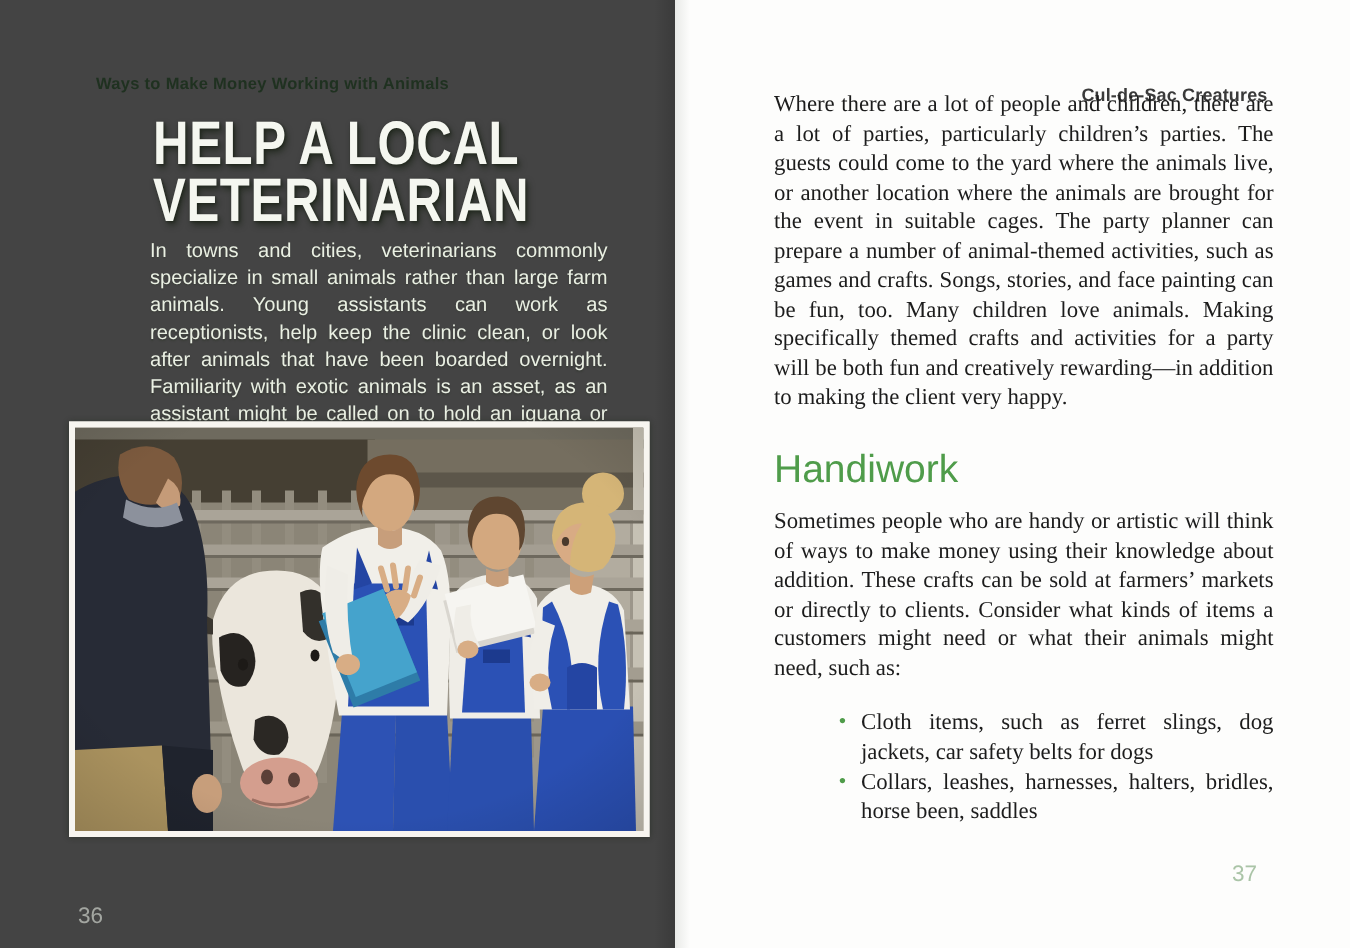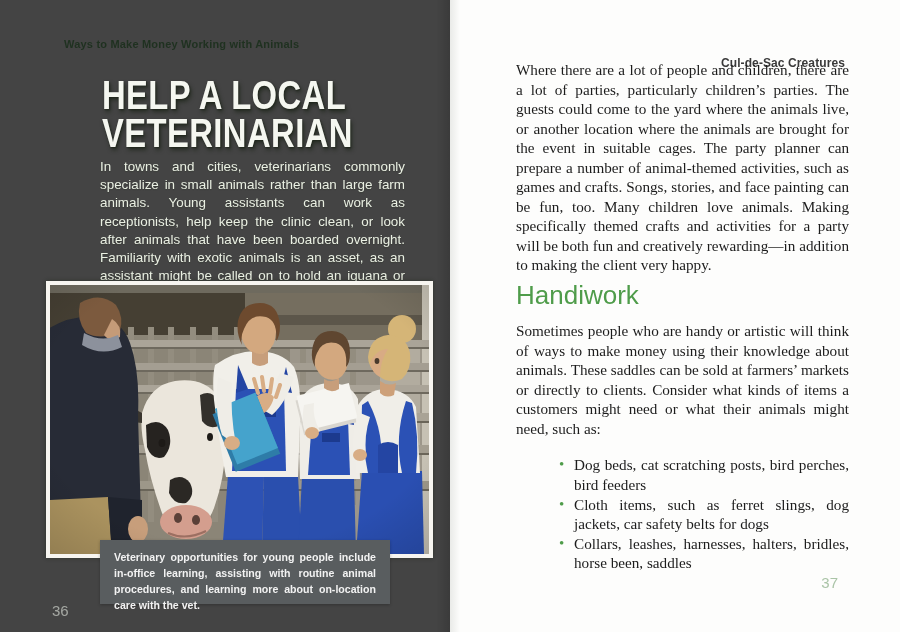--- a/index.html
+++ b/index.html
@@ -32,21 +32,21 @@
       #8ca37f;
     overflow: hidden;
   }
   .page-left::after { 
     content: ""; position: absolute; top: 0; right: 0; width: 14px; height: 100%;
     background: linear-gradient(to right, rgba(0,0,0,0), rgba(0,0,0,0.14));
     pointer-events: none;
   }
 
   .running-header-left {
-    position: absolute; left: 64px; top: 38px;
+    position: absolute; left: 64px; top: 50px;
     font-size: 11px; font-weight: 700; color: #1f3120;
     letter-spacing: 0.2px;
   }
 
   .chapter-title {
     position: absolute; left: 102px; top: 76px;
     color: #f5f7f0;
     font-weight: 700;
     font-size: 41px; line-height: 0.93;
     transform: scaleX(0.80); transform-origin: 0 0;
@@ -108,21 +108,21 @@
   .body-col {
     position: absolute; left: 66px; top: 60px; width: 333px;
     font-family: "Liberation Serif", serif;
     font-size: 15.2px; line-height: 1.285; color: #1c1c1c;
     text-align: justify;
   }
 
   .section-heading {
     font-family: "Liberation Sans", sans-serif;
     color: #4f9c4a; font-size: 26px; font-weight: 400;
-    margin-top: 4px; margin-bottom: 9px;
+    margin-top: 21px; margin-bottom: 9px;
     text-align: left;
   }
 
   ul.craft-list {
     list-style: none;
     margin-top: 17px;
     padding-left: 43px;
   }
   ul.craft-list li {
     position: relative;
@@ -286,38 +286,36 @@
         <rect x="0" y="0" width="379" height="269" fill="url(#vig)" opacity="0.18"></rect>
         <defs>
           <radialGradient id="vig" cx="0.5" cy="0.45" r="0.75">
             <stop offset="0.7" stop-color="#000" stop-opacity="0"></stop>
             <stop offset="1" stop-color="#000" stop-opacity="0.8"></stop>
           </radialGradient>
         </defs>
       </svg>
     </div>
 
-    <div class="photo-caption">Veterinary opportunities for young people include in-office learning, assisting with routine animal procedures, and learning more about on-location care with the vet.</div>
 
     <div class="page-num-left">36</div>
   </div>
 
   <div class="page-right">
 
     <div class="running-header-right">Cul-de-Sac Creatures</div>
 
     <div class="body-col">
       <p class="para">Where there are a lot of people and children, there are a lot of parties, particularly children’s parties. The guests could come to the yard where the animals live, or another location where the animals are brought for the event in suitable cages. The party planner can prepare a number of animal-themed activities, such as games and crafts. Songs, stories, and face painting can be fun, too. Many children love animals. Making specifically themed crafts and activities for a party will be both fun and creatively rewarding—in addition to making the client very happy.</p>
 
       <h2 class="section-heading">Handiwork</h2>
 
-      <p class="para">Sometimes people who are handy or artistic will think of ways to make money using their knowledge about animals. These saddles can be sold at farmers’ markets or directly to clients. Consider what kinds of items a customers might need or what their animals might need, such as:</p>
+      <p class="para">Sometimes people who are handy or artistic will think of ways to make money using their knowledge about addition. These crafts can be sold at farmers’ markets or directly to clients. Consider what kinds of items a customers might need or what their animals might need, such as:</p>
 
       <ul class="craft-list">
-        <li>Dog beds, cat scratching posts, bird perches, bird feeders</li>
         <li>Cloth items, such as ferret slings, dog jackets, car safety belts for dogs</li>
         <li>Collars, leashes, harnesses, halters, bridles, horse been, saddles</li>
       </ul>
     </div>
 
     <div class="page-num-right">37</div>
   </div>
 
 </div>
 

